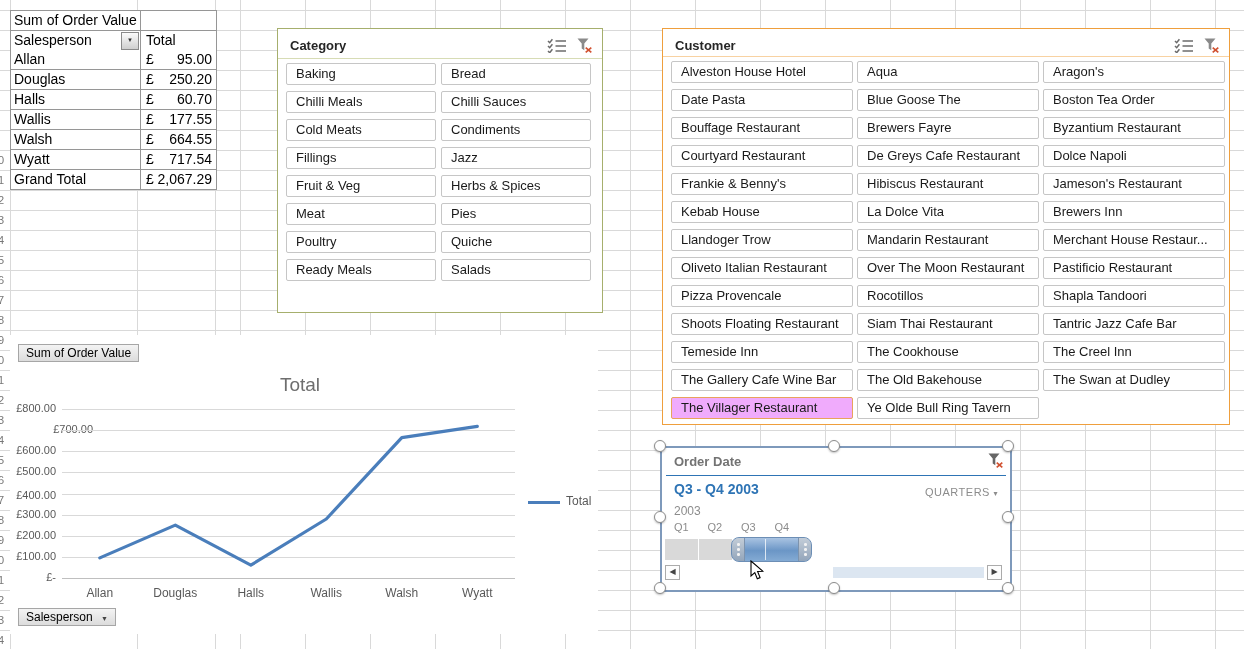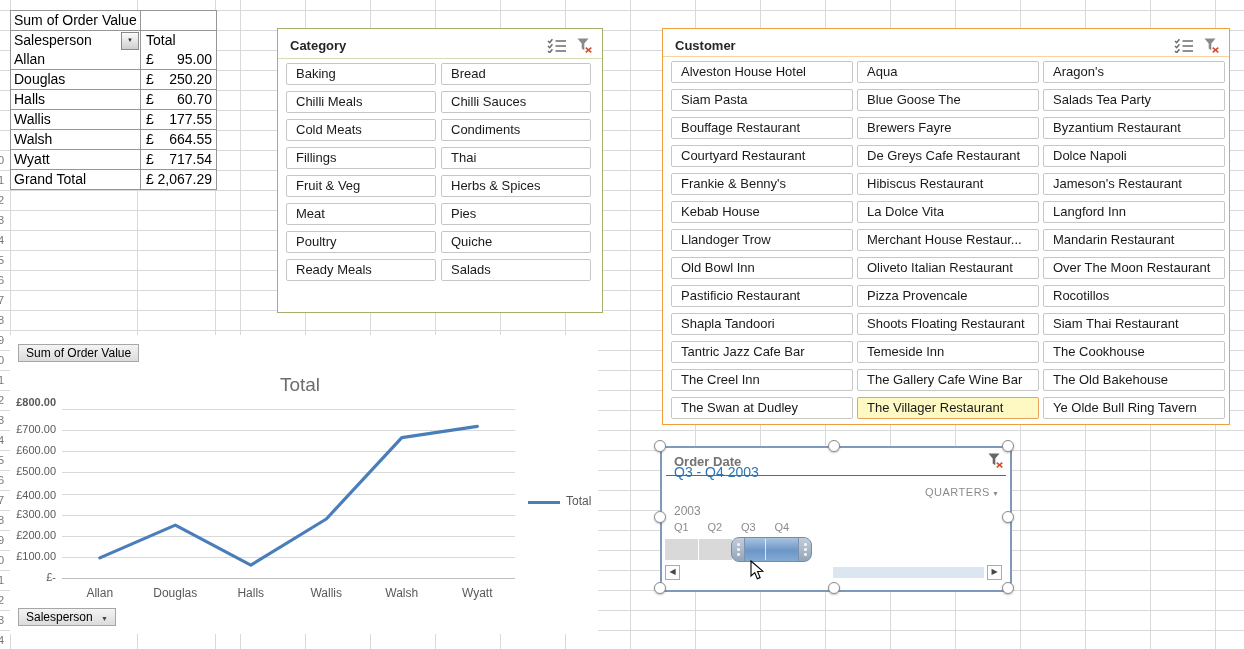--- a/index.html
+++ b/index.html
@@ -42,29 +42,29 @@
   .sl-item{height:20px;line-height:20px;border:1px solid #c6c6c6;border-radius:2px;
     background:#fff;font-size:13px;color:#1a1a1a;padding-left:9px;
     white-space:nowrap;overflow:hidden;cursor:default;}
   #category-slicer{left:277px;top:28px;width:324px;height:283px;border:1px solid #a6af6d;}
   #category-slicer .hdr-sep{top:29px;background:#d7dcb5;}
   #category-slicer .items{left:8px;top:34px;grid-template-columns:150px 150px;column-gap:5px;row-gap:6px;}
   #category-slicer .sl-item.selected{background:#d6e4bc;border-color:#a9bd7e;}
   #customer-slicer{left:662px;top:28px;width:566px;height:395px;border:1px solid #ef9f3d;}
   #customer-slicer .hdr-sep{top:27px;background:#f8d2a2;}
   #customer-slicer .items{left:8px;top:32px;grid-template-columns:182px 182px 182px;column-gap:4px;row-gap:6px;}
-  #customer-slicer .sl-item.selected{background:#fef9c3;border-color:#e8a35c;}
+  #customer-slicer .sl-item.selected{background:#f0abfc;border-color:#e8a35c;}
   
   .timeline-wrap{position:absolute;left:657px;top:443px;width:358px;height:152px;z-index:3;}
   .timeline-box{position:absolute;left:3px;top:3px;width:348px;height:142px;
     background:#fff;border:2px solid #7e99bb;}
   .tl-title{position:absolute;left:12px;top:6px;font-size:13px;font-weight:bold;color:#737373;}
   .tl-funnel{position:absolute;right:6px;top:4px;}
   .tl-hr{position:absolute;left:4px;right:4px;top:27px;height:1px;background:#2e74b5;}
-  .tl-range{position:absolute;left:12px;top:16px;font-size:14px;color:#2e74b5;}
+  .tl-range{position:absolute;left:12px;top:33px;font-size:14px;color:#2e74b5;font-weight:bold;}
   .tl-gran{position:absolute;right:12px;top:38px;font-size:11px;color:#8c8c8c;letter-spacing:.5px;cursor:default;}
   .tl-gran .car{font-size:8px;}
   .tl-year{position:absolute;left:12px;top:56px;font-size:12px;color:#8c8c8c;}
   .tl-q{position:absolute;top:73px;font-size:11px;color:#8c8c8c;}
   .tl-bar{position:absolute;top:91px;height:21px;background:#d9d9d9;}
   .tl-capsule{position:absolute;left:69px;top:89px;width:81px;height:25px;border-radius:8px;
     background:linear-gradient(#a9c3e2,#6b96c6 55%,#84abd4);border:1px solid #6c8eb5;box-sizing:border-box;}
   .tl-handle{position:absolute;top:0;width:12px;height:23px;
     background:linear-gradient(#c3cdd8,#93a5ba);}
   .tl-handle.l{left:0;border-radius:7px 0 0 7px;border-right:1px solid #7d93ad;}
@@ -220,21 +220,21 @@
   </div>
   <div class="hdr-sep"></div>
   <div class="items">
       <div class="sl-item">Baking</div>
       <div class="sl-item">Bread</div>
       <div class="sl-item">Chilli Meals</div>
       <div class="sl-item">Chilli Sauces</div>
       <div class="sl-item">Cold Meats</div>
       <div class="sl-item">Condiments</div>
       <div class="sl-item">Fillings</div>
-      <div class="sl-item">Thai</div>
+      <div class="sl-item">Jazz</div>
       <div class="sl-item">Fruit &amp; Veg</div>
       <div class="sl-item">Herbs &amp; Spices</div>
       <div class="sl-item">Meat</div>
       <div class="sl-item">Pies</div>
       <div class="sl-item">Poultry</div>
       <div class="sl-item">Quiche</div>
       <div class="sl-item">Ready Meals</div>
       <div class="sl-item">Salads</div>
     </div>
 </div>
@@ -259,39 +259,38 @@
       <path d="M1.5 1.5 h11 l-4.2 5 v6.8 l-2.6 -1.9 v-4.9 z" fill="#8a8a8a"></path>
       <path d="M9.7 10.7 l5.6 4.6 m0 -4.6 l-5.6 4.6" stroke="#d1502f" stroke-width="1.7" fill="none"></path>
         </svg>
     </span>
   </div>
   <div class="hdr-sep"></div>
   <div class="items">
       <div class="sl-item">Alveston House Hotel</div>
       <div class="sl-item">Aqua</div>
       <div class="sl-item">Aragon's</div>
-      <div class="sl-item">Siam Pasta</div>
+      <div class="sl-item">Date Pasta</div>
       <div class="sl-item">Blue Goose The</div>
-      <div class="sl-item">Salads Tea Party</div>
+      <div class="sl-item">Boston Tea Order</div>
       <div class="sl-item">Bouffage Restaurant</div>
       <div class="sl-item">Brewers Fayre</div>
       <div class="sl-item">Byzantium Restaurant</div>
       <div class="sl-item">Courtyard Restaurant</div>
       <div class="sl-item">De Greys Cafe Restaurant</div>
       <div class="sl-item">Dolce Napoli</div>
       <div class="sl-item">Frankie &amp; Benny's</div>
       <div class="sl-item">Hibiscus Restaurant</div>
       <div class="sl-item">Jameson's Restaurant</div>
       <div class="sl-item">Kebab House</div>
       <div class="sl-item">La Dolce Vita</div>
-      <div class="sl-item">Langford Inn</div>
+      <div class="sl-item">Brewers Inn</div>
       <div class="sl-item">Llandoger Trow</div>
+      <div class="sl-item">Mandarin Restaurant</div>
       <div class="sl-item">Merchant House Restaur...</div>
-      <div class="sl-item">Mandarin Restaurant</div>
-      <div class="sl-item">Old Bowl Inn</div>
       <div class="sl-item">Oliveto Italian Restaurant</div>
       <div class="sl-item">Over The Moon Restaurant</div>
       <div class="sl-item">Pastificio Restaurant</div>
       <div class="sl-item">Pizza Provencale</div>
       <div class="sl-item">Rocotillos</div>
       <div class="sl-item">Shapla Tandoori</div>
       <div class="sl-item">Shoots Floating Restaurant</div>
       <div class="sl-item">Siam Thai Restaurant</div>
       <div class="sl-item">Tantric Jazz Cafe Bar</div>
       <div class="sl-item">Temeside Inn</div>
@@ -362,22 +361,22 @@
   </div>
   <div class="chart-title">Total</div>
   <div id="chart-ylabels">
       <div class="ylab" style="top: 235px;">£-</div>
       <div class="ylab" style="top: 213.875px;">£100.00</div>
       <div class="ylab" style="top: 192.75px;">£200.00</div>
       <div class="ylab" style="top: 171.625px;">£300.00</div>
       <div class="ylab" style="top: 139px; margin-top: 14px;">£400.00</div>
       <div class="ylab" style="top: 129.375px;">£500.00</div>
       <div class="ylab" style="top: 108.25px;">£600.00</div>
-      <div class="ylab" style="top: 87.125px;">£700.00</div>
-      <div class="ylab" style="top: 60px; font-weight: bold;">£800.00</div>
+      <div class="ylab" style="top: 87.125px; margin-left: 37px;">£700.00</div>
+      <div class="ylab" style="top: 66px;">£800.00</div>
     </div>
   <div id="chart-glines">
       <div class="gline zero" style="top: 243px;"></div>
       <div class="gline" style="top: 221.875px;"></div>
       <div class="gline" style="top: 200.75px;"></div>
       <div class="gline" style="top: 179.625px;"></div>
       <div class="gline" style="top: 158.5px;"></div>
       <div class="gline" style="top: 137.375px;"></div>
       <div class="gline" style="top: 116.25px;"></div>
       <div class="gline" style="top: 95.125px;"></div>

